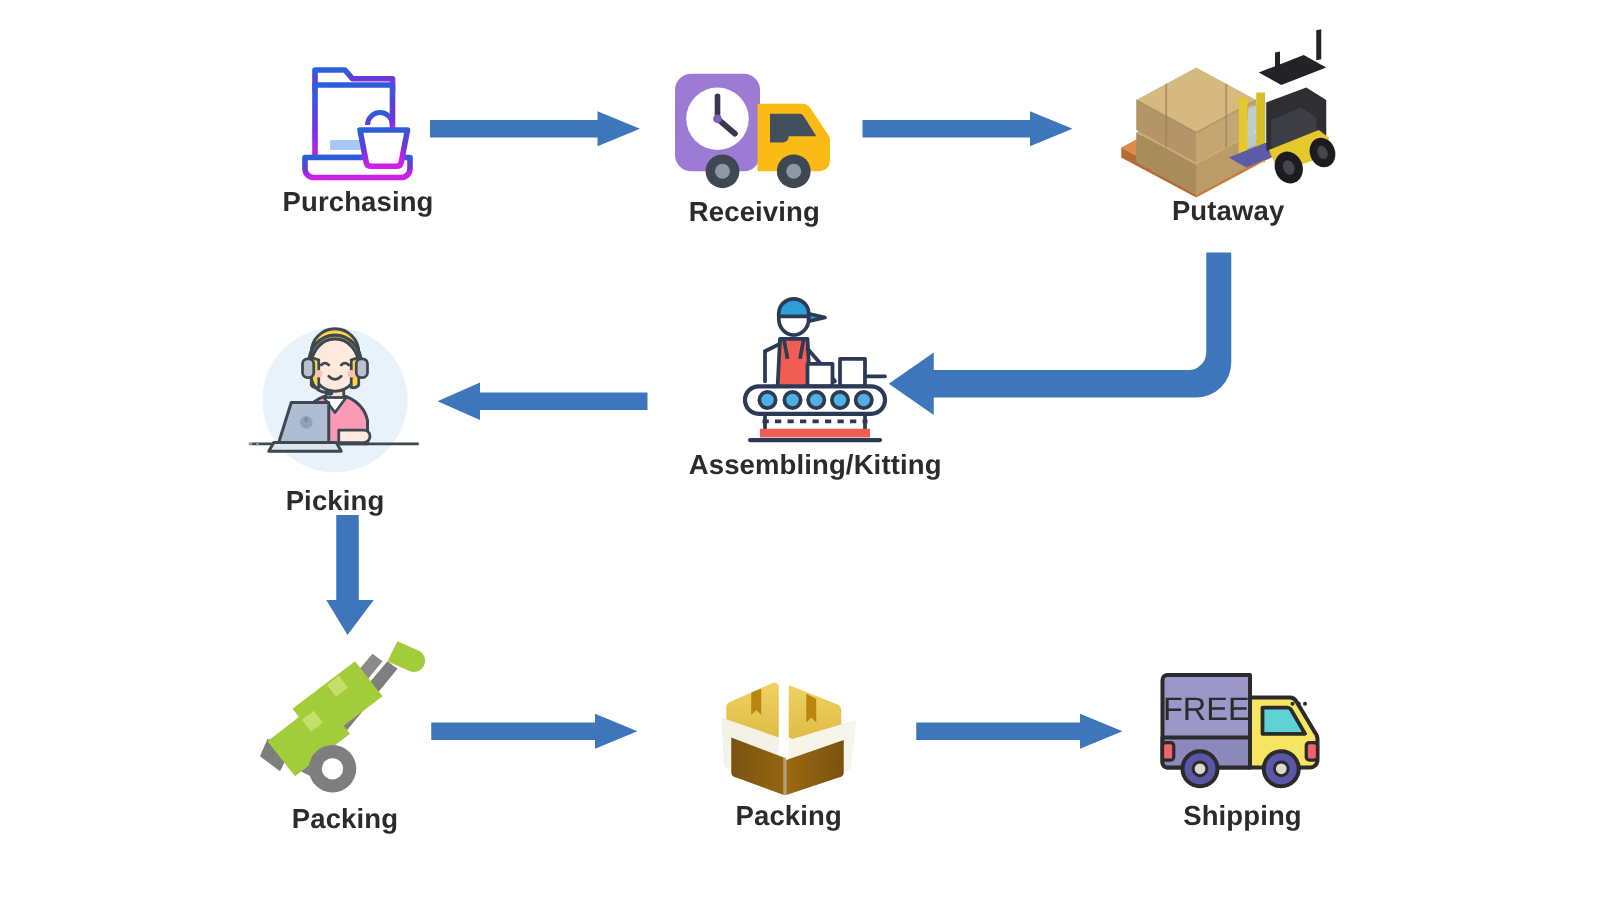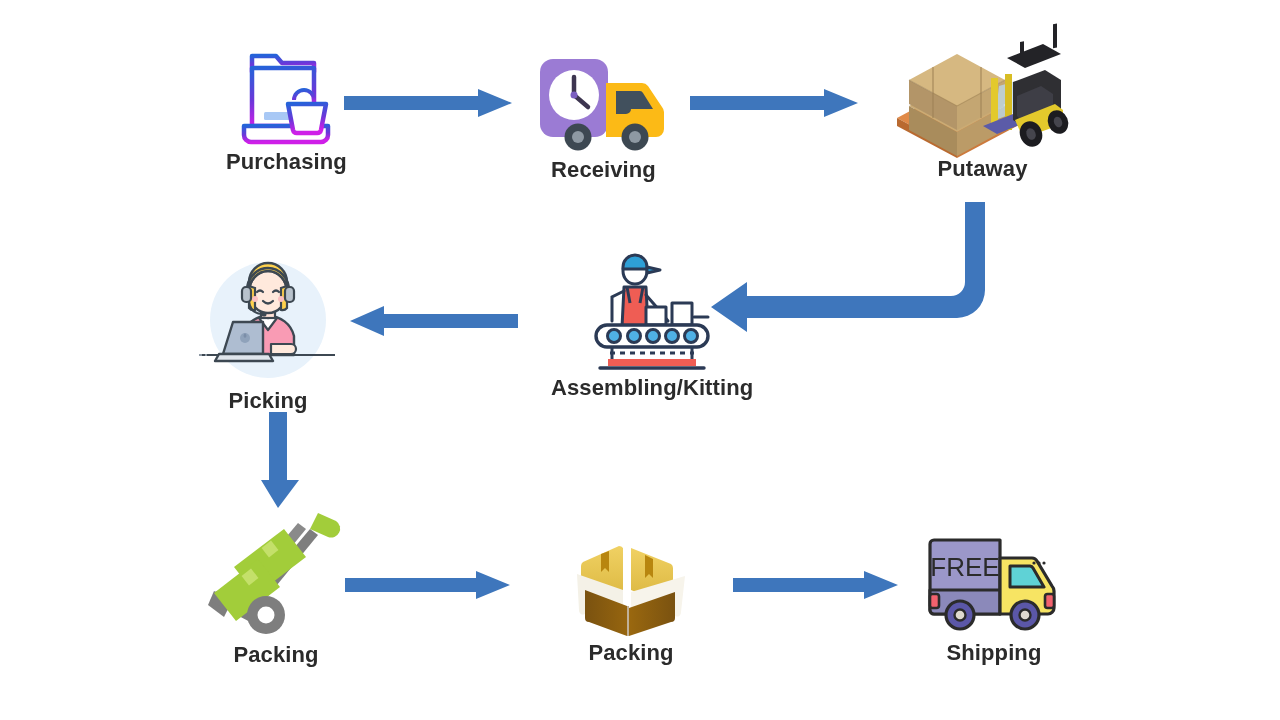--- a/index.html
+++ b/index.html
@@ -230,21 +230,21 @@
 
         <path d="M24,96 L34,64 L64,64 L64,96 Z" fill="#aebdd1" stroke="#3d4852" stroke-width="2.4" stroke-linejoin="round"></path>
         <circle cx="46" cy="80" r="5" fill="#8fa2ba"></circle>
         <path d="M46,75 q3,3 0,5 q-3,-2 0,-5" fill="#7b8ea8"></path>
         <path d="M20,96 L70,96 L74,103 L16,103 Z" fill="#dfe5ec" stroke="#3d4852" stroke-width="2.4" stroke-linejoin="round"></path>
       </svg>
     </span>
     <span class="node-label">Picking</span>
   </div>
 
-  <div class="node" style="left:551px; top:245px;text-align:center;">
+  <div class="node" style="left:551px; top:229px;text-align:center;">
     <span class="node-icon">
       <svg width="124" height="128" viewBox="0 0 124 128">
 
         <ellipse cx="45" cy="26" rx="12" ry="13" fill="#ffffff" stroke="#2b3a55" stroke-width="3"></ellipse>
 
         <path d="M33,22 A12,12 0 0 1 57,22 L57,24 L33,24 Z" fill="#2e9fd6" stroke="#2b3a55" stroke-width="3" stroke-linejoin="round"></path>
         <path d="M57,22 L70,25 L57,28 Z" fill="#2e9fd6" stroke="#2b3a55" stroke-width="3" stroke-linejoin="round"></path>
 
         <path d="M34,42 L56,42 L58,82 L32,82 Z" fill="#ef5d54" stroke="#2b3a55" stroke-width="3" stroke-linejoin="round"></path>
 

